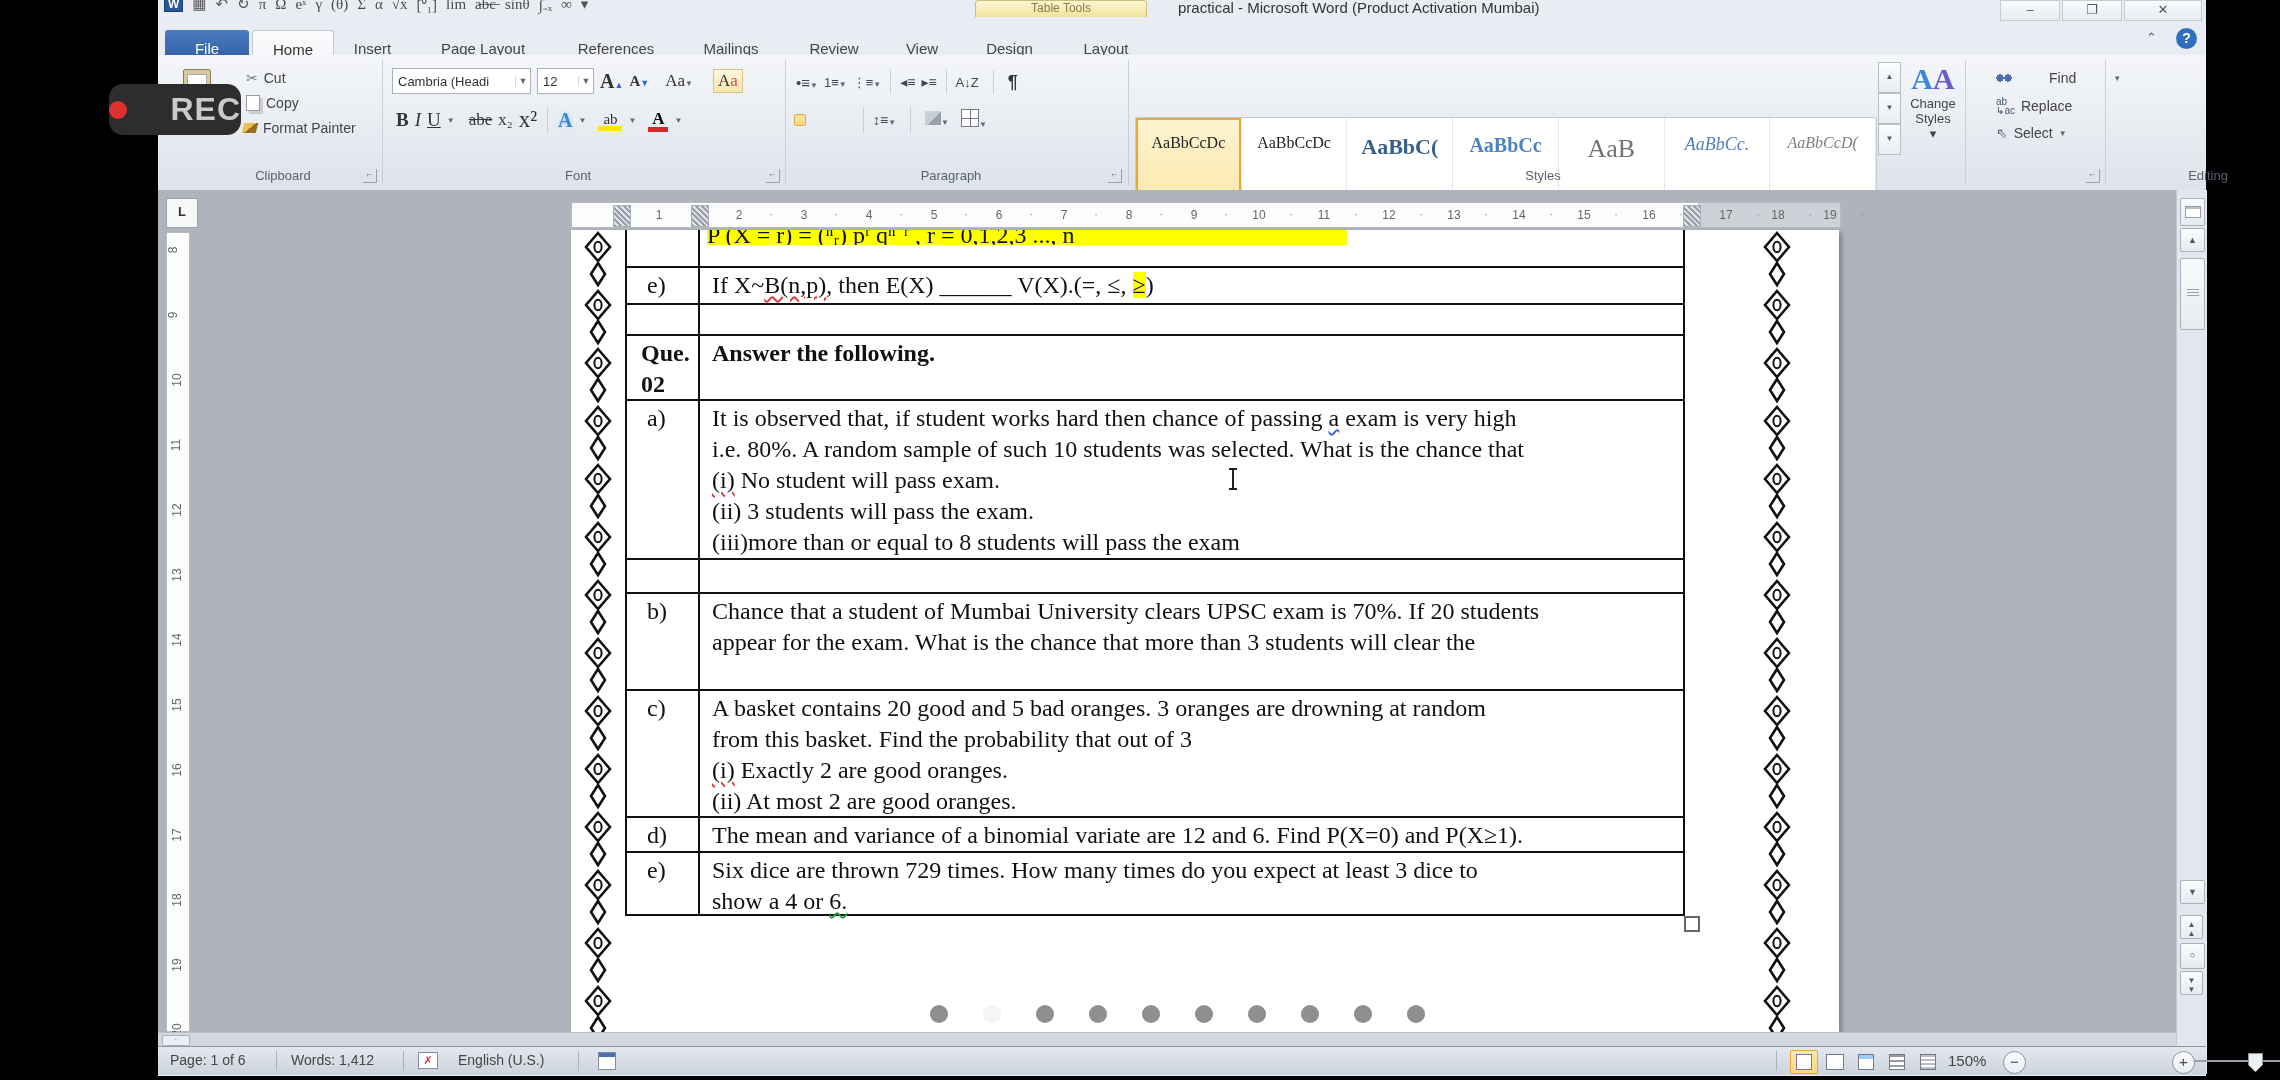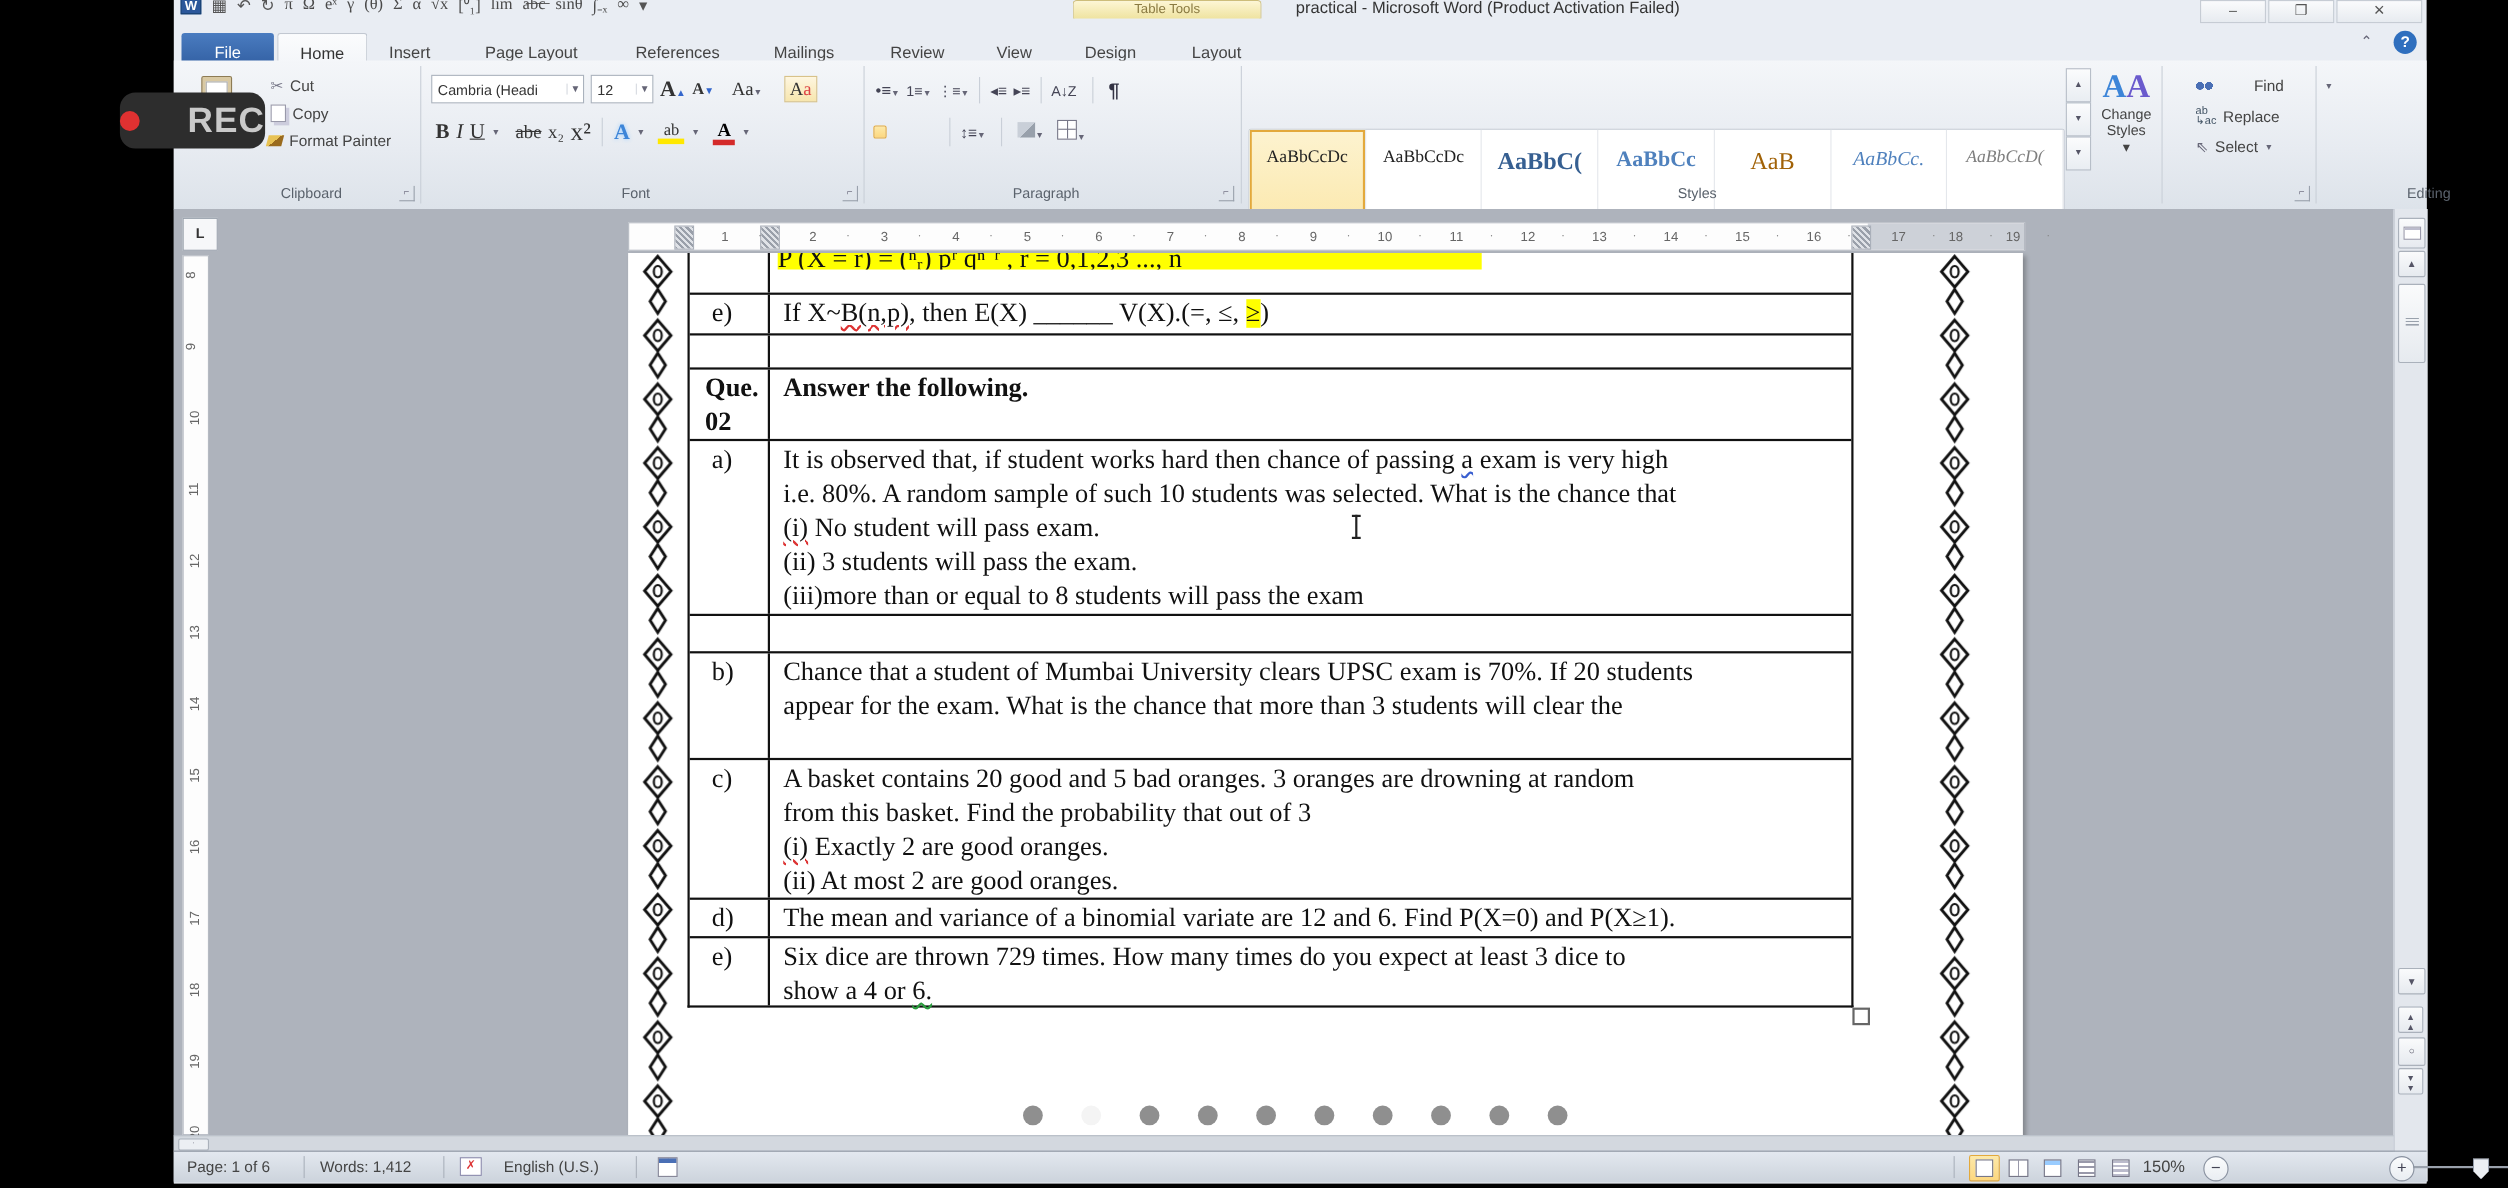--- a/index.html
+++ b/index.html
@@ -144,21 +144,21 @@
         <span class="qat-m">√x</span>
         <span class="qat-m">[⁰₁]</span>
         <span class="qat-m">lim</span>
         <span class="qat-m">a̶b̶c̶</span>
         <span class="qat-m">sinθ</span>
         <span class="qat-m">∫₋ₓ</span>
         <span class="qat-m">∞</span>
         <span>▾</span>
       </div></div>
   <div class="abs tools-tab">Table Tools</div>
-  <div class="abs title-text">practical  -  Microsoft Word (Product Activation Failed)</div>
+  <div class="abs title-text">practical  -  Microsoft Word (Product Activation Mumbai)</div>
   <div class="abs win-btn" style="left:2000px;">–</div>
   <div class="abs win-btn" style="left:2062px;">❐</div>
   <div class="abs win-btn" style="left:2124px;width:76px;">✕</div>
   <div class="abs collapse-caret">⌃</div>
   <div class="abs help-circ">?</div>
 
   <div class="abs tabrow">
     <div class="abs tab-file" style="position:absolute;left:7px;">File</div>
     <span id="tabs"><div class="tab active" style="left: 94px; width: 80px;">Home</div><div class="tab" style="left: 172px; width: 85px;">Insert</div><div class="tab" style="left: 266px; width: 118px;">Page Layout</div><div class="tab" style="left: 404px; width: 108px;">References</div><div class="tab" style="left: 526px; width: 94px;">Mailings</div><div class="tab" style="left: 636px; width: 80px;">Review</div><div class="tab" style="left: 732px; width: 64px;">View</div><div class="tab" style="left: 814px; width: 75px;">Design</div><div class="tab" style="left: 908px; width: 80px;">Layout</div></span>
   </div>
@@ -267,21 +267,21 @@
         </div>
         <div class="style-item">
           <div class="style-prev" style="font-size: 22px; color: rgb(54, 95, 145); font-weight: bold; font-style: normal;">AaBbC(</div>
           <div class="style-name">Heading 1</div>
         </div>
         <div class="style-item">
           <div class="style-prev" style="font-size: 20px; color: rgb(79, 129, 189); font-weight: bold; font-style: normal;">AaBbCc</div>
           <div class="style-name">Heading 2</div>
         </div>
         <div class="style-item">
-          <div class="style-prev" style="font-size: 22px; color: #a16207; font-weight: normal; font-style: normal;">AaB</div>
+          <div class="style-prev" style="font-size: 26px; color: #737373; font-weight: normal; font-style: normal;">AaB</div>
           <div class="style-name">Title</div>
         </div>
         <div class="style-item">
           <div class="style-prev" style="font-size: 18px; color: rgb(79, 129, 189); font-weight: normal; font-style: italic;">AaBbCc.</div>
           <div class="style-name">Subtitle</div>
         </div>
         <div class="style-item">
           <div class="style-prev" style="font-size: 16px; color: rgb(127, 127, 127); font-weight: normal; font-style: italic;">AaBbCcD(</div>
           <div class="style-name">Subtle Em...</div>
         </div>

